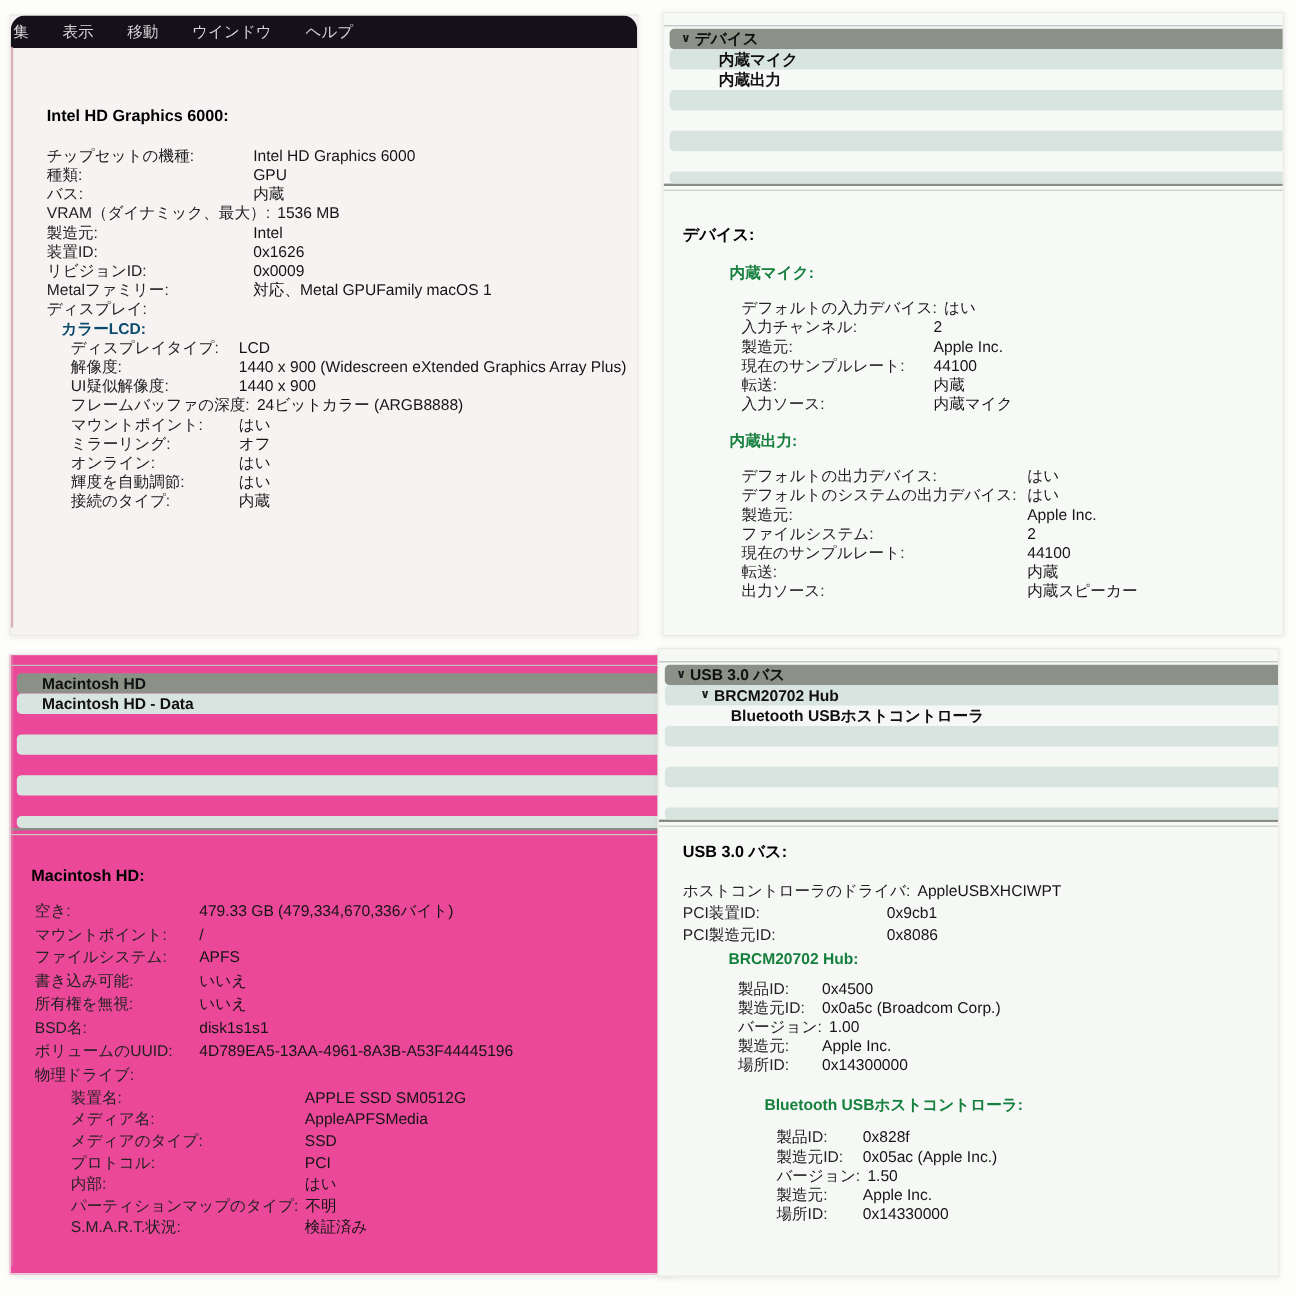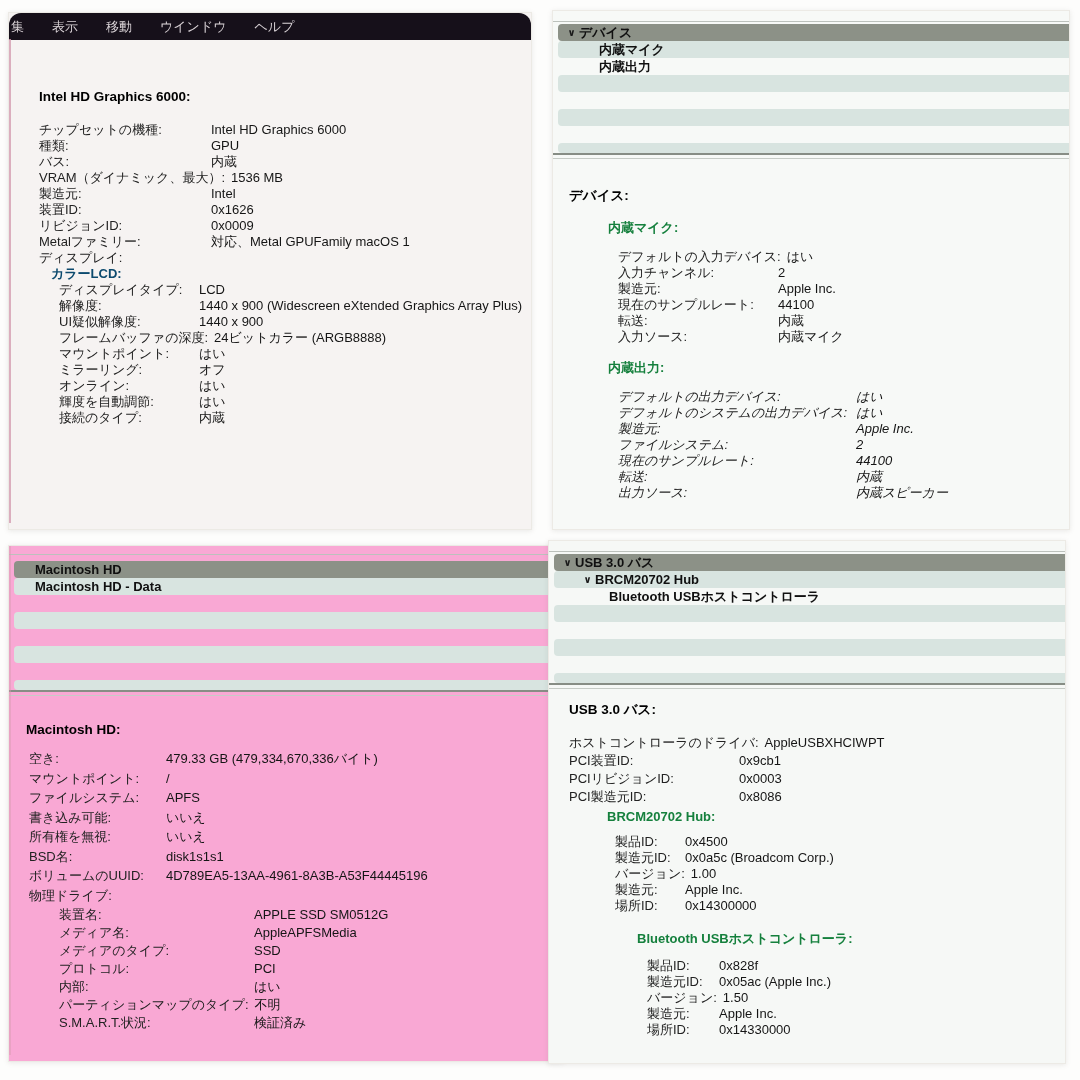--- a/index.html
+++ b/index.html
@@ -12,21 +12,21 @@
     overflow:hidden;
   }
   .panel {
     position:absolute;
     overflow:hidden;
     border:1px solid #eceae5;
     box-shadow:0 1px 5px rgba(115,105,100,.14);
   }
   #panel-graphics { left:8px;  top:12px;  width:524px; height:518px; background:#f6f3f2; }
   #panel-audio    { left:552px; top:10px; width:518px; height:520px; background:#f7f9f7; }
-  #panel-storage  { left:8px;  top:545px; width:556px; height:517px; background:#f9a8d4; }
+  #panel-storage  { left:8px;  top:545px; width:556px; height:517px; background:#ec4899; }
   #panel-usb      { left:548px; top:540px; width:518px; height:524px; background:#f6f8f6; }
 
   
   .menu-bar {
     height:27px;
     background:var(--menu_bar_bg,#16101a);
     border-radius:12px 12px 0 0;
     display:flex; align-items:center; gap:28px;
     padding-left:2px;
     font-size:13px; color:#d9d2d6;
@@ -76,21 +76,21 @@
   #panel-graphics h2.sec  { margin-bottom:18px; }
   .g-graphics { --vc:172px; --rh:16px; }
   .g-display  { --vc:140px; --rh:16px; margin-left:20px; }
 
   
   #panel-audio .detail { padding:28px 8px 0 16px; }
   #panel-audio h2.sec  { margin-bottom:2px; }
   #panel-audio .section { margin-left:39px; margin-top:14px; }
   #panel-audio h3.sub   { margin-bottom:12px; }
   .g-mic { --vc:160px; --rh:16px; margin-left:10px; }
-  .g-out { --vc:238px; --rh:16px; margin-left:10px;font-style:italic; }
+  .g-out { --vc:238px; --rh:16px; margin-left:10px; }
 
   
   #panel-storage .detail { padding:26px 8px 0 17px; }
   #panel-storage h2.sec  { margin-bottom:14px; }
   .g-info  { --vc:137px; --rh:19.5px; margin-left:3px; }
   .g-drive { --vc:195px; --rh:18px;   margin-left:33px; }
 
   
   #panel-usb .detail { padding:12px 8px 0 20px; }
   #panel-usb h2.sec  { margin-bottom:16px; }
@@ -527,24 +527,20 @@
         <div class="kvrow">
           <span class="kvlabel">ホストコントローラのドライバ:</span>
           <span class="kvvalue">AppleUSBXHCIWPT</span>
         </div>
 
         <div class="kvrow">
           <span class="kvlabel">PCI装置ID:</span>
           <span class="kvvalue">0x9cb1</span>
         </div>
 
-        <div class="kvrow">
-          <span class="kvlabel">PCIリビジョンID:</span>
-          <span class="kvvalue">0x0003</span>
-        </div>
 
         <div class="kvrow">
           <span class="kvlabel">PCI製造元ID:</span>
           <span class="kvvalue">0x8086</span>
         </div>
       </div>
     <div class="section-hub">
       <h3 class="sub">BRCM20702 Hub:</h3>
       <div class="kv g-hub">
 

